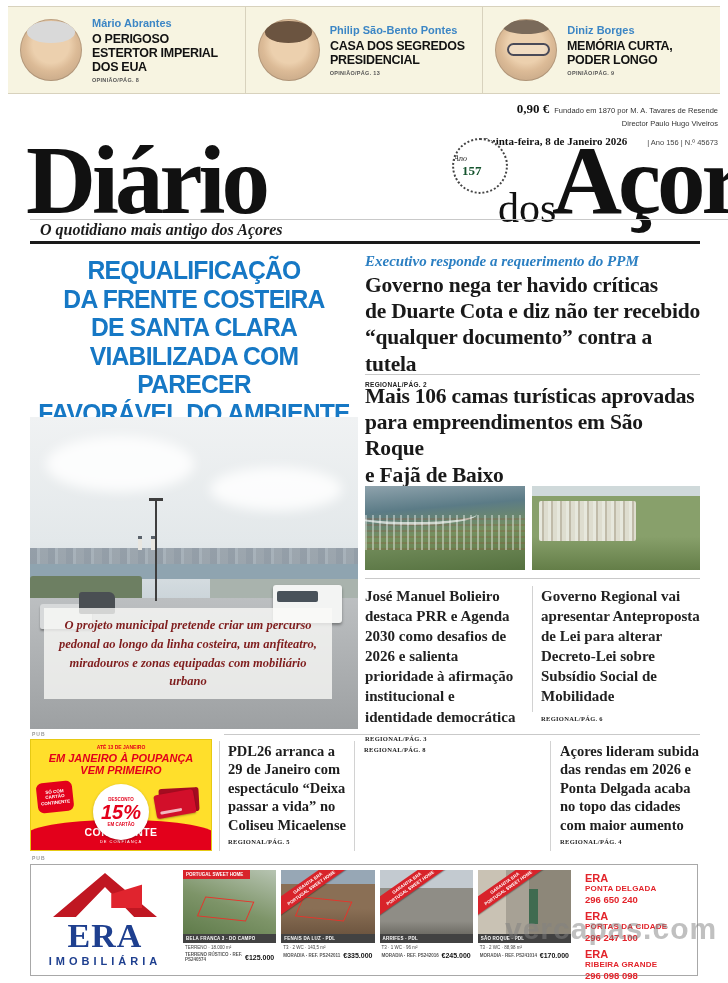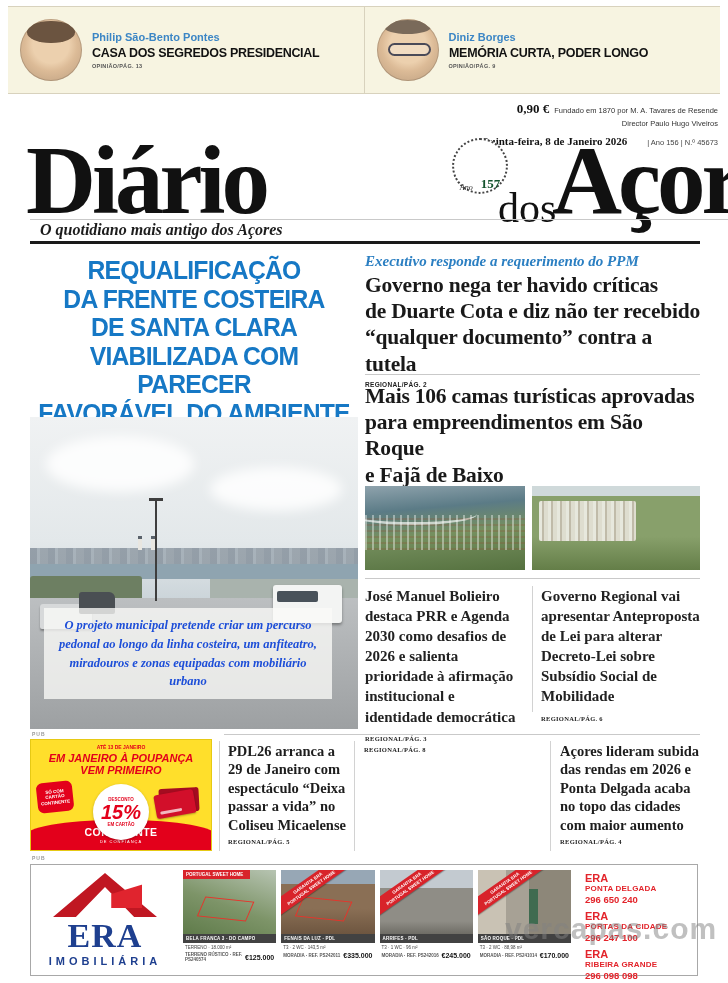--- a/index.html
+++ b/index.html
@@ -38,21 +38,21 @@
   .info .price { font-family:"Liberation Serif",serif; font-size:13px; font-weight:700; color:#111; margin-right:5px; }
   .info .l2 { font-size:7.5px; color:#333; margin-top:2px; }
   .info .l3 { margin-top:3px; }
   .info .date { font-family:"Liberation Serif",serif; font-size:11px; font-weight:700; color:#111; }
   .info .edition { font-size:7.5px; color:#444; margin-left:4px;padding-left:16px; }
 
   .mast-big { font-family:"Liberation Serif",serif; font-weight:700; font-size:97px;
               line-height:1; letter-spacing:-4px; color:#111; white-space:nowrap; }
   .mast-dos { font-family:"Liberation Serif",serif; font-size:42px; color:#111; }
   .wreath { width:56px; height:56px; border-radius:50%; border:2px dotted #444;
-            display:flex; flex-direction:row; align-items:flex-end; justify-content:center;
+            display:flex; flex-direction:column; align-items:flex-start; justify-content:center;
             background:#fff; }
   .wreath .w1 { font-family:"Liberation Serif",serif; font-style:italic; font-size:8px; color:#222; }
   .wreath .w2 { font-family:"Liberation Serif",serif; font-weight:700; font-size:13px; color:#14532d;margin-left:8px; }
   .tagline { font-family:"Liberation Serif",serif; font-style:italic; font-weight:700;
              font-size:16px; color:#1c1c1c; }
   .thickbar { position:absolute; height:3px; background:#1a1a1a; }
 
   
   .lead-block { left:30px; top:256px; width:328px; text-align:center; }
   .lead-line { font-size:26px; line-height:1.1; font-weight:800; color:#1678c5;
@@ -76,21 +76,21 @@
   .van::before { content:""; position:absolute; left:6%; top:14%; width:60%; height:30%;
                  background:#49525a; border-radius:2px; }
   .car { position:absolute; border-radius:3px 6px 2px 2px; }
   .car1 { left:3%; top:60%; width:16%; height:8%; background:#d7d9da; box-shadow:0 2px 2px rgba(0,0,0,.3); }
   .car2 { left:15%; top:56%; width:11%; height:7%; background:#4a4f53; }
   .lamp { position:absolute; left:38%; top:26%; width:2px; height:33%; background:#3e3e3e; }
   .lamp::before { content:""; position:absolute; left:-6px; top:0; width:14px; height:3px; background:#3e3e3e; }
   .caption { position:absolute; left:14px; right:26px; bottom:30px;
              background:rgba(250,250,247,.78); padding:8px 10px;
              font-family:"Liberation Serif",serif; font-style:italic; font-weight:700;
-             font-size:12.5px; line-height:1.5; color:#1d4ed8; text-align:center; }
+             font-size:12.5px; line-height:1.5; color:#7f1d1d; text-align:center; }
 
   
   .kicker { font-family:"Liberation Serif",serif; font-style:italic; font-weight:700;
             font-size:15px; color:#2b7fc2; }
   .hl { font-family:"Liberation Serif",serif; font-weight:700; color:#191919;
         font-size:21.5px; line-height:1.22; letter-spacing:-0.2px; }
   .mini { font-family:"Liberation Serif",serif; font-weight:700; color:#222;
           font-size:15px; line-height:1.34; }
   .aerial { position:absolute; top:0; bottom:0; left:0; right:0; }
   .photoA-base { background:linear-gradient(175deg,#8fa3ad 0%,#5b7b86 28%,#76905f 55%,#55713f 100%); }
@@ -177,20 +177,28 @@
   .contact .cphone { color:#e3242b; font-weight:900; font-size:9.5px; margin-top:1px; }
 
   .watermark { position:absolute; left:505px; top:912px; font-size:30px; font-weight:700;
                color:rgba(130,130,130,.5); letter-spacing:1px; z-index:5; }
 </style>
 </head>
 <body>
 
 <div class="abs opstrip">
   <div class="opitem">
+    <div class="avatar av1"></div>
+    <div class="opmeta">
+      <div class="op-author">Mário Abrantes</div>
+      <div class="op-title">O PERIGOSO ESTERTOR IMPERIAL DOS EUA</div>
+      <div class="op-page">OPINIÃO/PÁG. 8</div>
+    </div>
+  </div>
+  <div class="opitem">
     <div class="avatar av2"></div>
     <div class="opmeta">
       <div class="op-author">Philip São-Bento Pontes</div>
       <div class="op-title">CASA DOS SEGREDOS PRESIDENCIAL</div>
       <div class="op-page">OPINIÃO/PÁG. 13</div>
     </div>
   </div>
   <div class="opitem">
     <div class="avatar av3"></div>
     <div class="opmeta">

